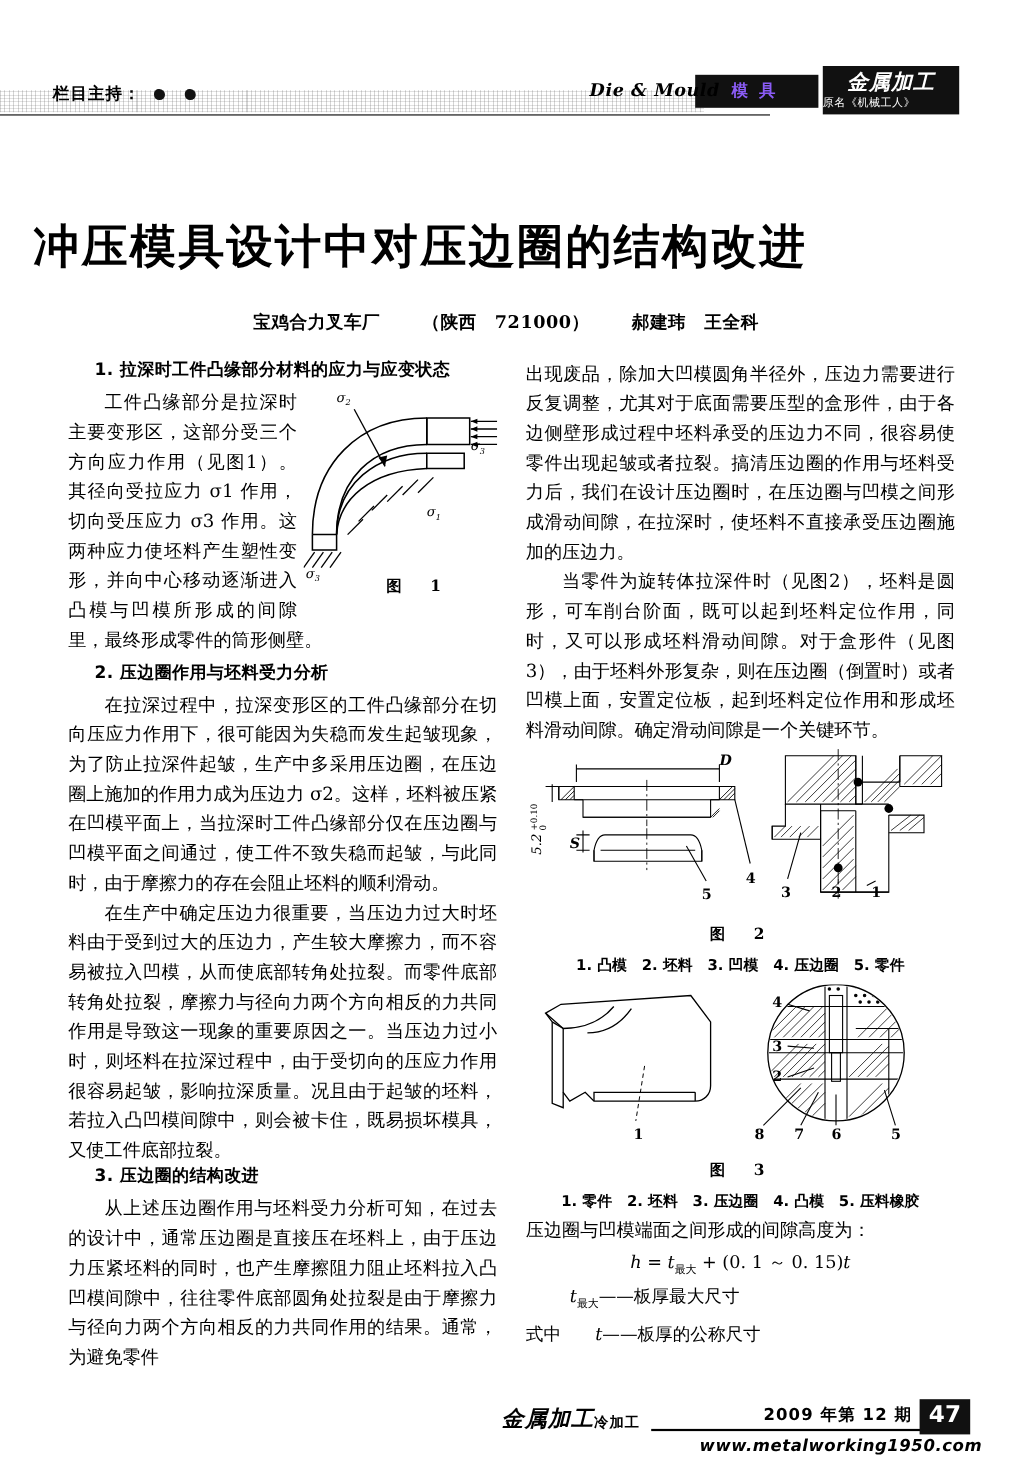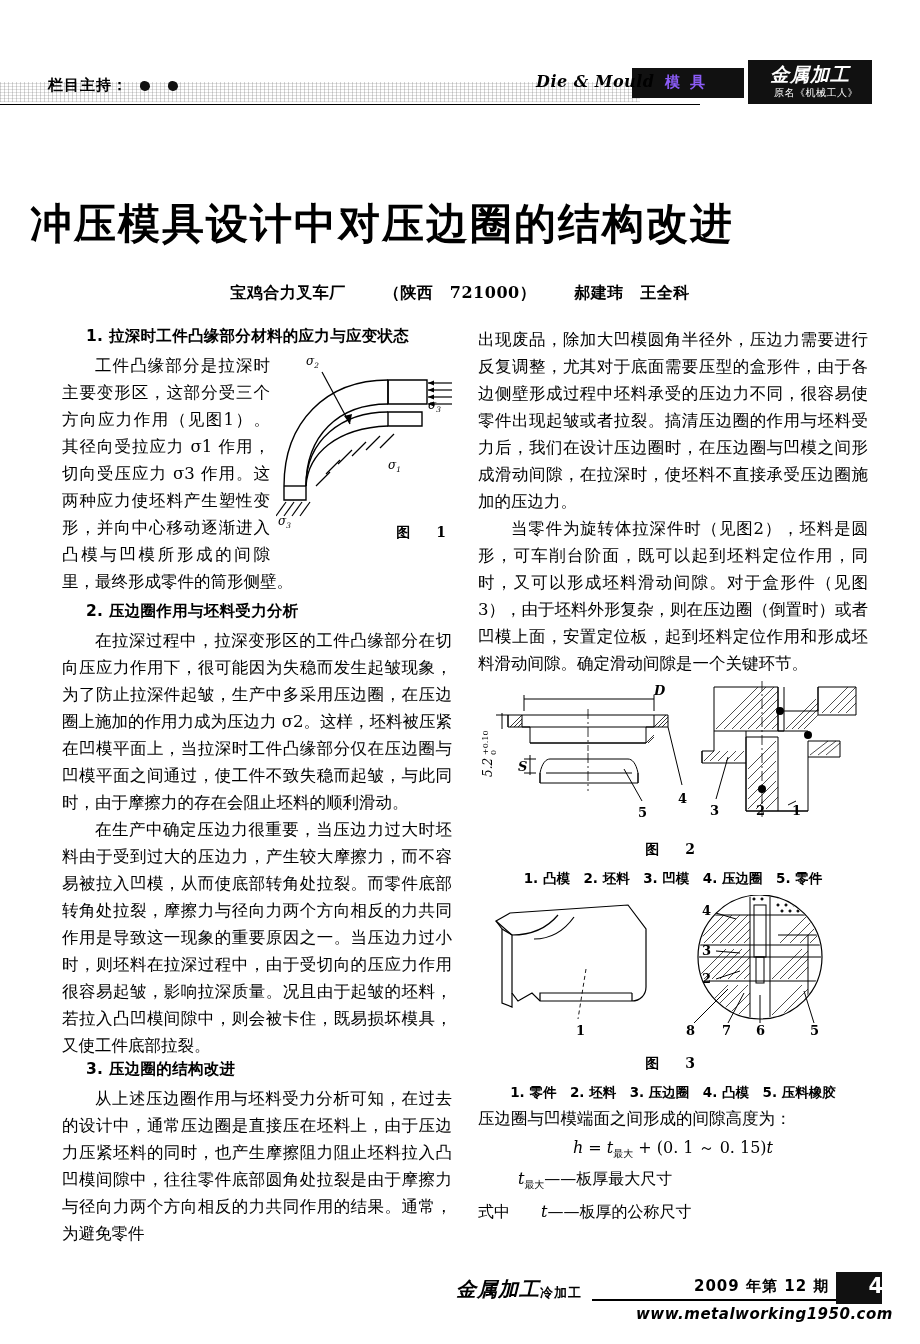--- a/index.html
+++ b/index.html
@@ -51,21 +51,21 @@
     background:#111;z-index:3;
   }
   .mh-logo-main{
     position:absolute;left:748px;top:62px;width:124px;
     text-align:center;color:#fff;font-weight:bold;font-size:19px;
     font-family:"DejaVu Serif","Liberation Serif",serif;
     letter-spacing:1px;font-style:italic;z-index:5;
   }
   .mh-logo-sub{
     position:absolute;left:748px;top:86px;width:136px;
-    text-align:center;color:#fff;font-size:10px;letter-spacing:.5px;z-index:5;
+    color:#fff;font-size:10px;letter-spacing:.5px;z-index:5;
   }
 
   
   .title{
     position:absolute;left:0;top:168px;width:764px;
     text-align:center;
     font-size:42px;font-weight:bold;letter-spacing:2px;
     font-family:"DejaVu Sans","Liberation Sans",sans-serif;
   }
   .byline{
@@ -134,21 +134,20 @@
     position:absolute;left:694px;top:1277px;font-size:15px;font-weight:bold;
     font-family:"DejaVu Sans","Liberation Sans",sans-serif;letter-spacing:1px;
   }
   .ft-pagebox{
     position:absolute;left:836px;top:1272px;width:46px;height:32px;background:#111;
   }
   .ft-pagenum{
     position:absolute;left:836px;top:1274px;width:46px;text-align:center;
     color:#fff;font-weight:bold;font-size:21px;
     font-family:"DejaVu Sans","Liberation Sans",sans-serif;
-    margin-left:24px;
   }
   .ft-url{
     position:absolute;left:636px;top:1305px;font-size:15px;font-weight:bold;
     font-style:italic;letter-spacing:.5px;
     font-family:"DejaVu Sans","Liberation Sans",sans-serif;
   }
 
   svg{display:block;}
   .fig-block{margin:4px 0 0 0;}
 </style>
@@ -237,21 +236,21 @@
 
         <g stroke="#000" stroke-width="1.2">
           <line x1="46" y1="18" x2="74" y2="70"></line>
           <polygon points="74,70 68,62 76,60" fill="#000" stroke="none"></polygon>
         </g>
       </svg>
       <div style="position:absolute;left:30px;top:0;font-size:12px;font-style:italic;font-family:'DejaVu Serif',serif;">σ<sub>2</sub></div>
       <div style="position:absolute;left:152px;top:44px;font-size:12px;font-style:italic;font-family:'DejaVu Serif',serif;">σ<sub>3</sub></div>
       <div style="position:absolute;left:112px;top:104px;font-size:12px;font-style:italic;font-family:'DejaVu Serif',serif;">σ<sub>1</sub></div>
       <div style="position:absolute;left:2px;top:160px;font-size:12px;font-style:italic;font-family:'DejaVu Serif',serif;">σ<sub>3</sub></div>
-      <div class="figcap" style="position:absolute;left:0;top:170px;width:176px;text-align:right;">图　1</div>
+      <div class="figcap" style="position:absolute;left:15px;top:170px;width:176px;">图　1</div>
     </div>
 
     <p class="body">工件凸缘部分是拉深时主要变形区，这部分受三个方向应力作用（见图1）。其径向受拉应力 σ1 作用，切向受压应力 σ3 作用。这两种应力使坯料产生塑性变形，并向中心移动逐渐进入凸模与凹模所形成的间隙里，最终形成零件的筒形侧壁。</p>
 
     <div class="h3" style="margin-top:6px;">2. 压边圈作用与坯料受力分析</div>
     <p class="body">在拉深过程中，拉深变形区的工件凸缘部分在切向压应力作用下，很可能因为失稳而发生起皱现象，为了防止拉深件起皱，生产中多采用压边圈，在压边圈上施加的作用力成为压边力 σ2。这样，坯料被压紧在凹模平面上，当拉深时工件凸缘部分仅在压边圈与凹模平面之间通过，使工件不致失稳而起皱，与此同时，由于摩擦力的存在会阻止坯料的顺利滑动。</p>
     <p class="body">在生产中确定压边力很重要，当压边力过大时坯料由于受到过大的压边力，产生较大摩擦力，而不容易被拉入凹模，从而使底部转角处拉裂。而零件底部转角处拉裂，摩擦力与径向力两个方向相反的力共同作用是导致这一现象的重要原因之一。当压边力过小时，则坯料在拉深过程中，由于受切向的压应力作用很容易起皱，影响拉深质量。况且由于起皱的坯料，若拉入凸凹模间隙中，则会被卡住，既易损坏模具，又使工件底部拉裂。</p>
 
     <div class="h3" style="margin-top:0;">3. 压边圈的结构改进</div>
     <p class="body">从上述压边圈作用与坯料受力分析可知，在过去的设计中，通常压边圈是直接压在坯料上，由于压边力压紧坯料的同时，也产生摩擦阻力阻止坯料拉入凸凹模间隙中，往往零件底部圆角处拉裂是由于摩擦力与径向力两个方向相反的力共同作用的结果。通常，为避免零件</p>

